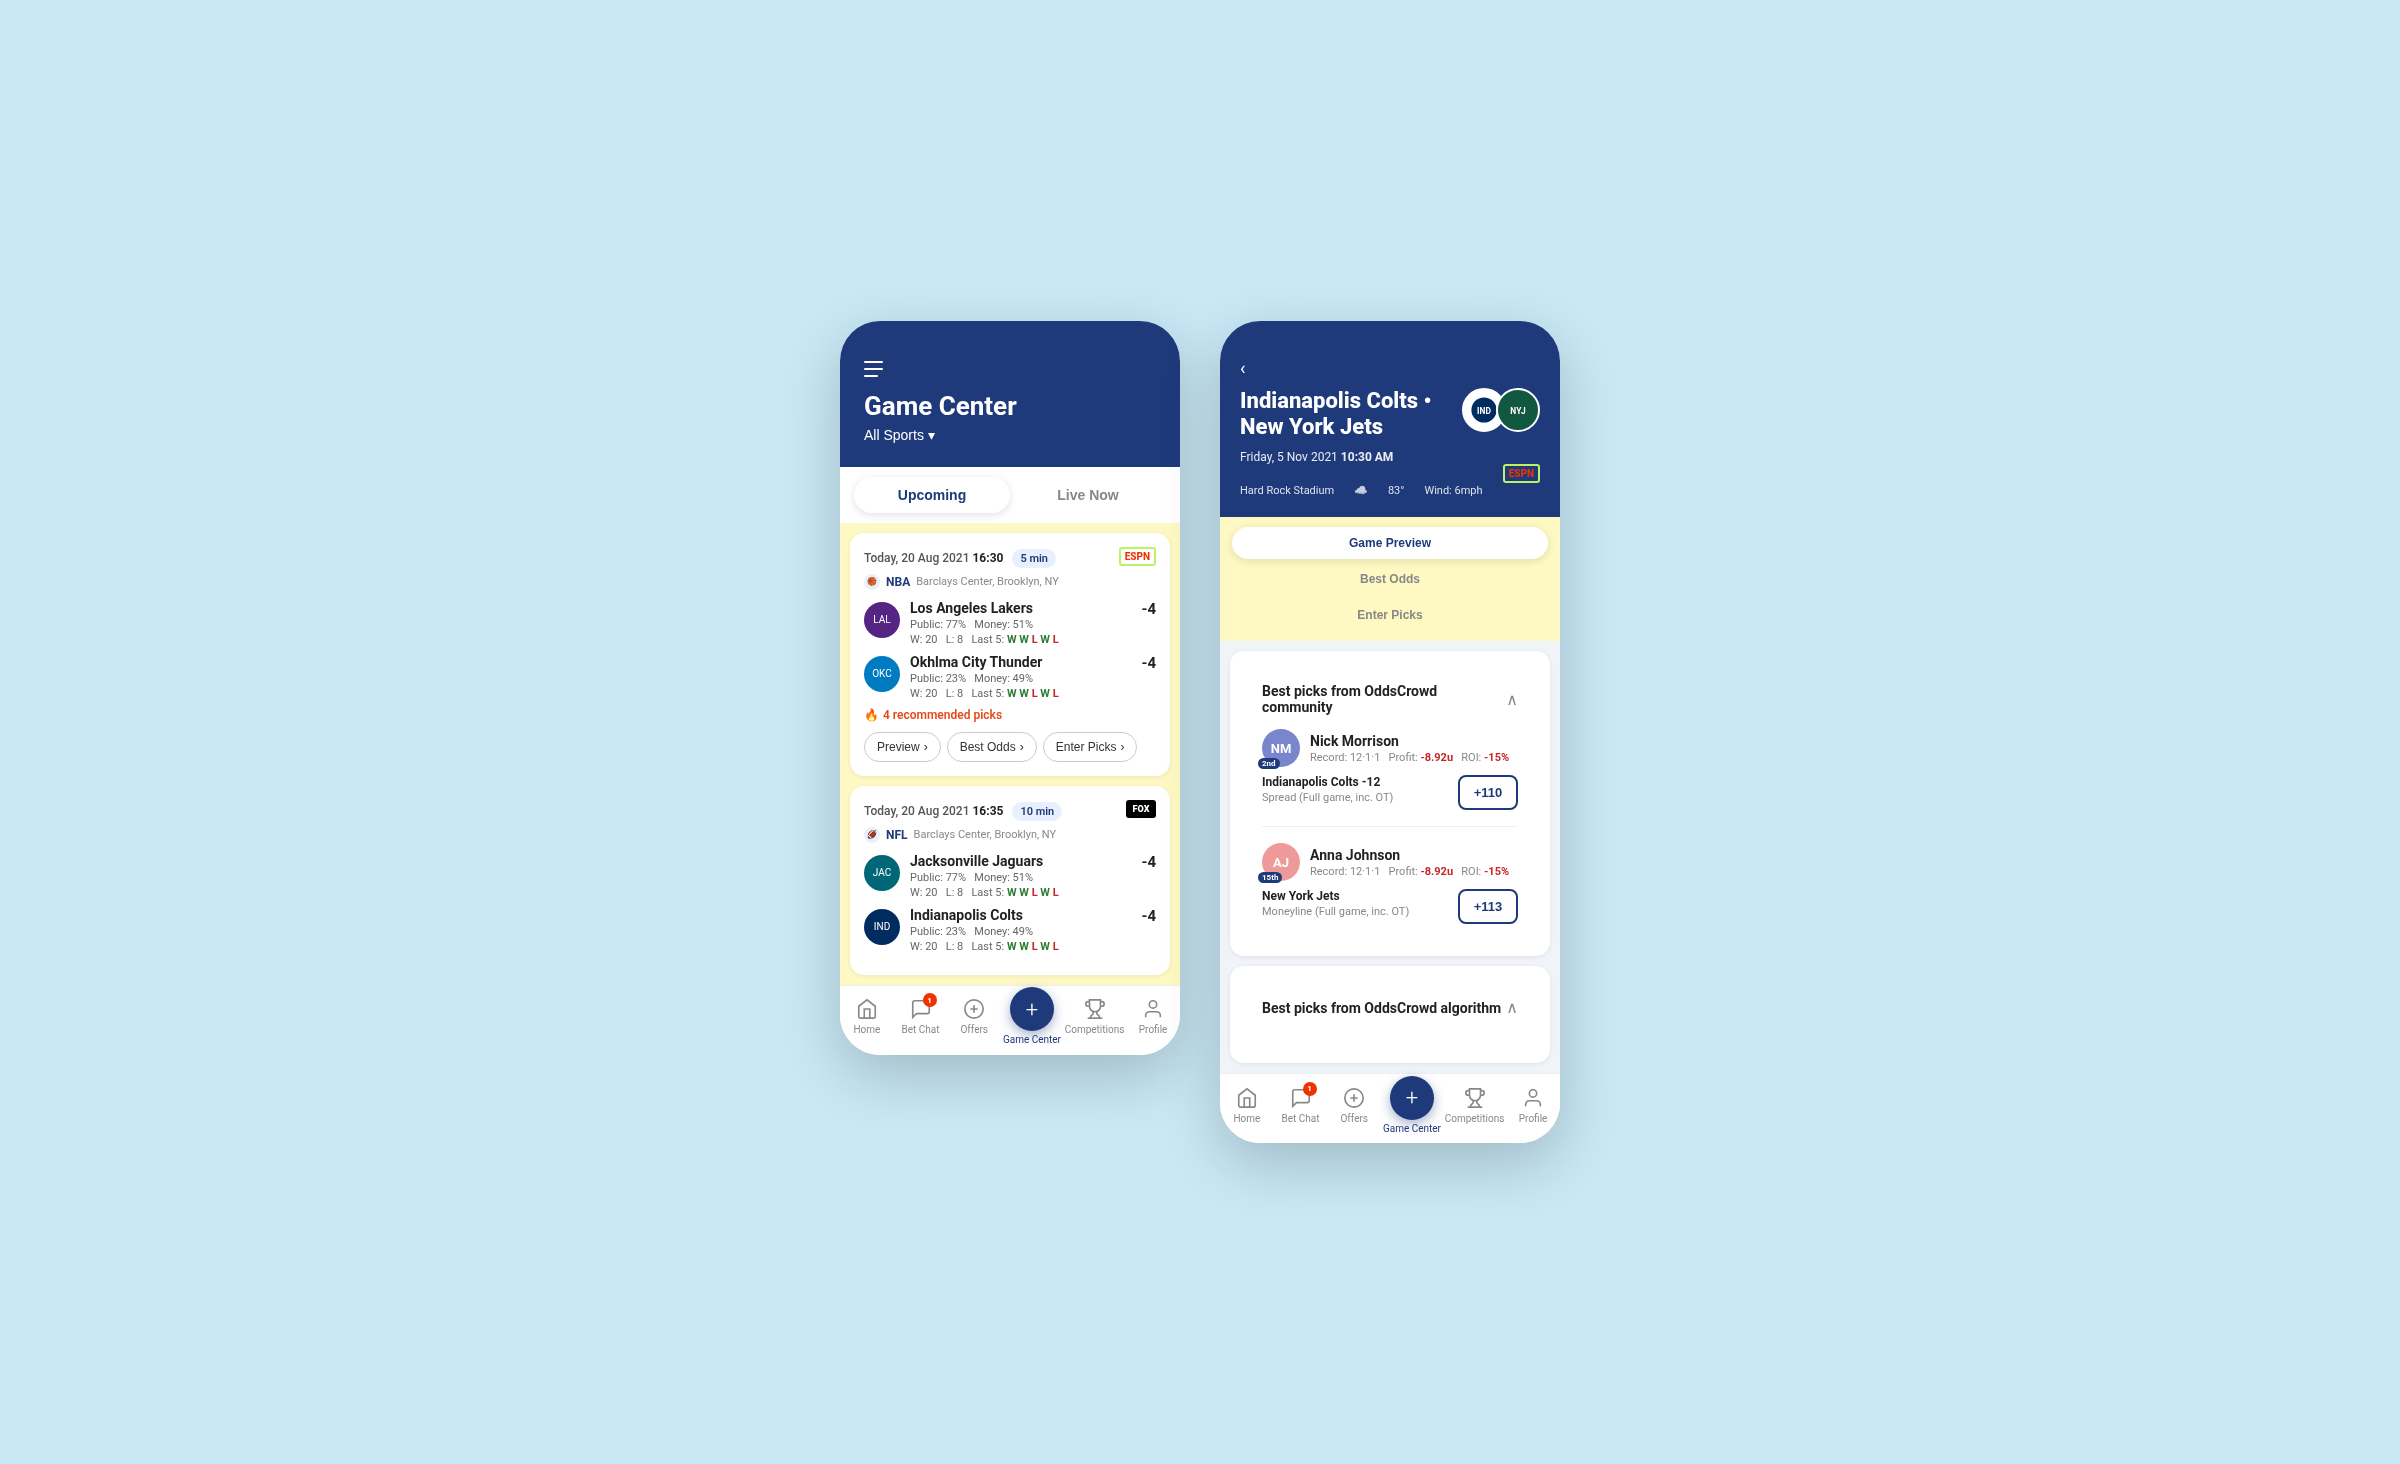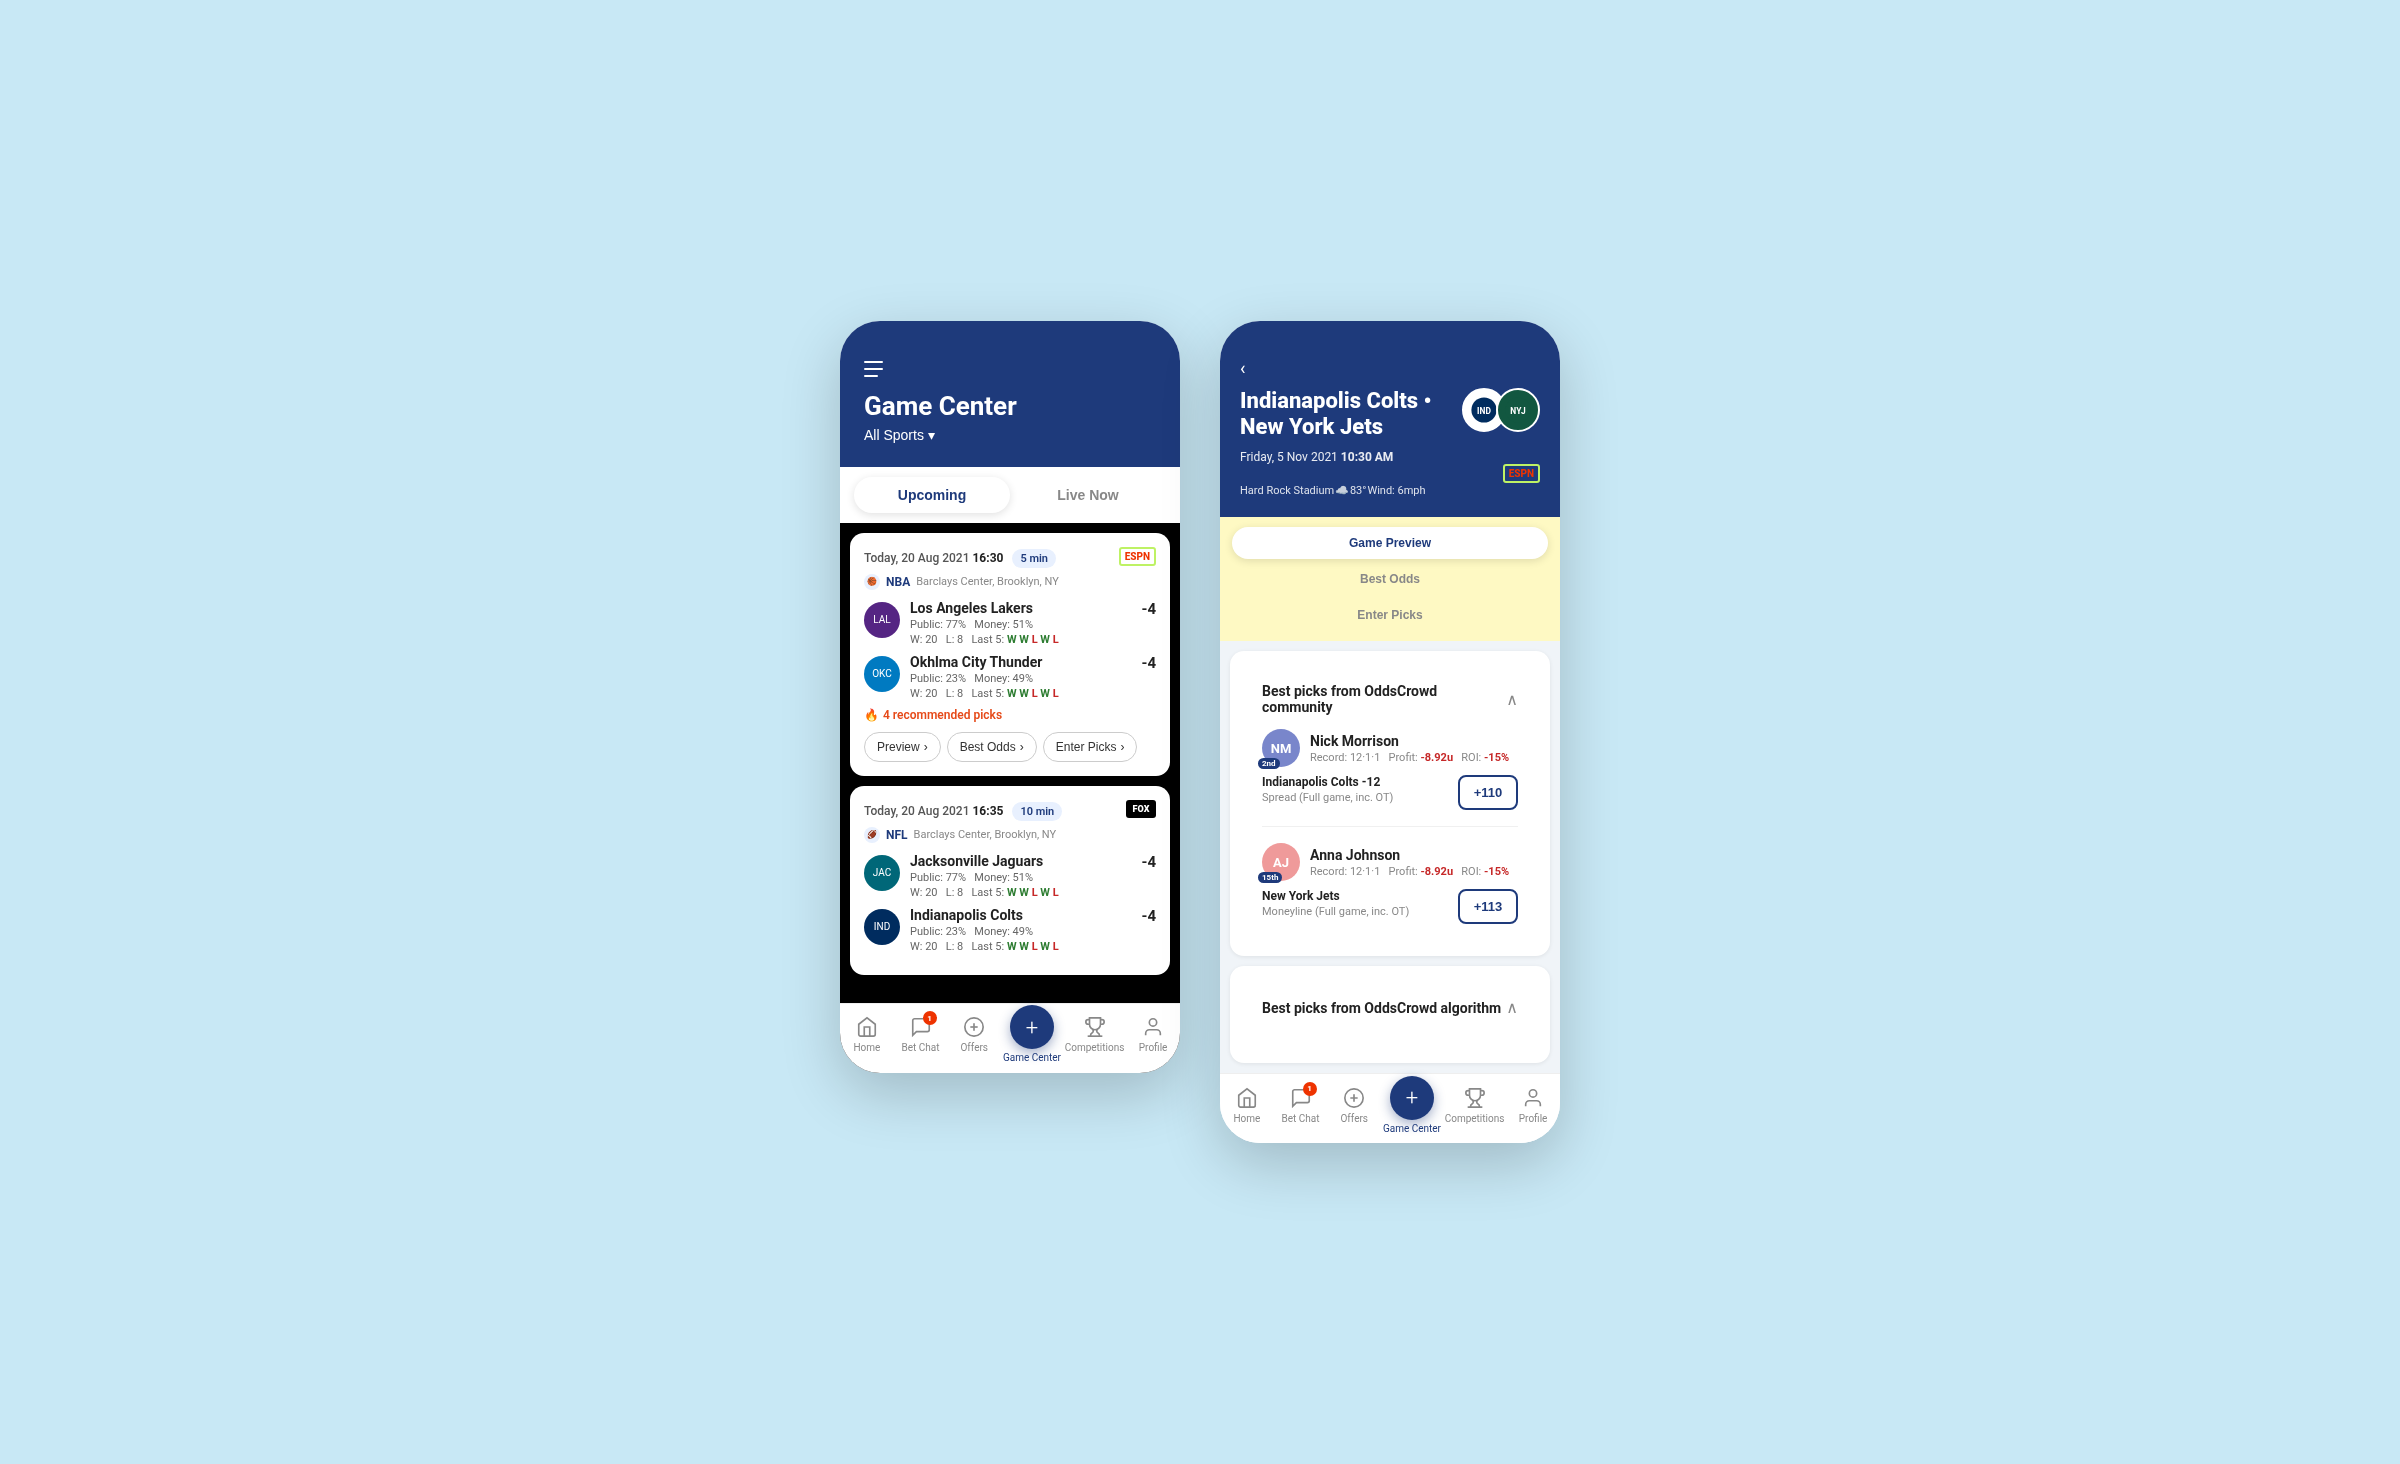--- a/index.html
+++ b/index.html
@@ -64,23 +64,23 @@
       color: white;
       font-size: 14px;
       font-weight: 500;
       cursor: pointer;
       background: none;
       border: none;
       padding: 0;
     }
     .phone-body {
       flex: 1;
-      background: #000000;
+      background: #fef9c3;
       overflow-y: auto;
-      padding-bottom: 88px;
+      padding-bottom: 70px;
     }
     .tabs-bar {
       background: white;
       padding: 10px 14px;
       display: flex;
       gap: 0;
     }
     .tab-btn {
       flex: 1;
       padding: 10px;
@@ -356,21 +356,21 @@
       margin-top: 10px;
       display: flex;
       align-items: center;
       justify-content: space-between;
     }
     .game-info-left { font-size: 12px; color: rgba(255,255,255,0.9); }
     .game-info-left strong { font-weight: 700; }
     .weather-row {
       display: flex;
       align-items: center;
-      gap: 1px;
+      gap: 20px;
       margin-top: 20px;
       font-size: 11px;
       color: rgba(255,255,255,0.85);
     }
     .phone2-body {
       flex: 1;
       background: #f0f4f8;
       overflow-y: auto;
       padding-bottom: 70px;
     }

